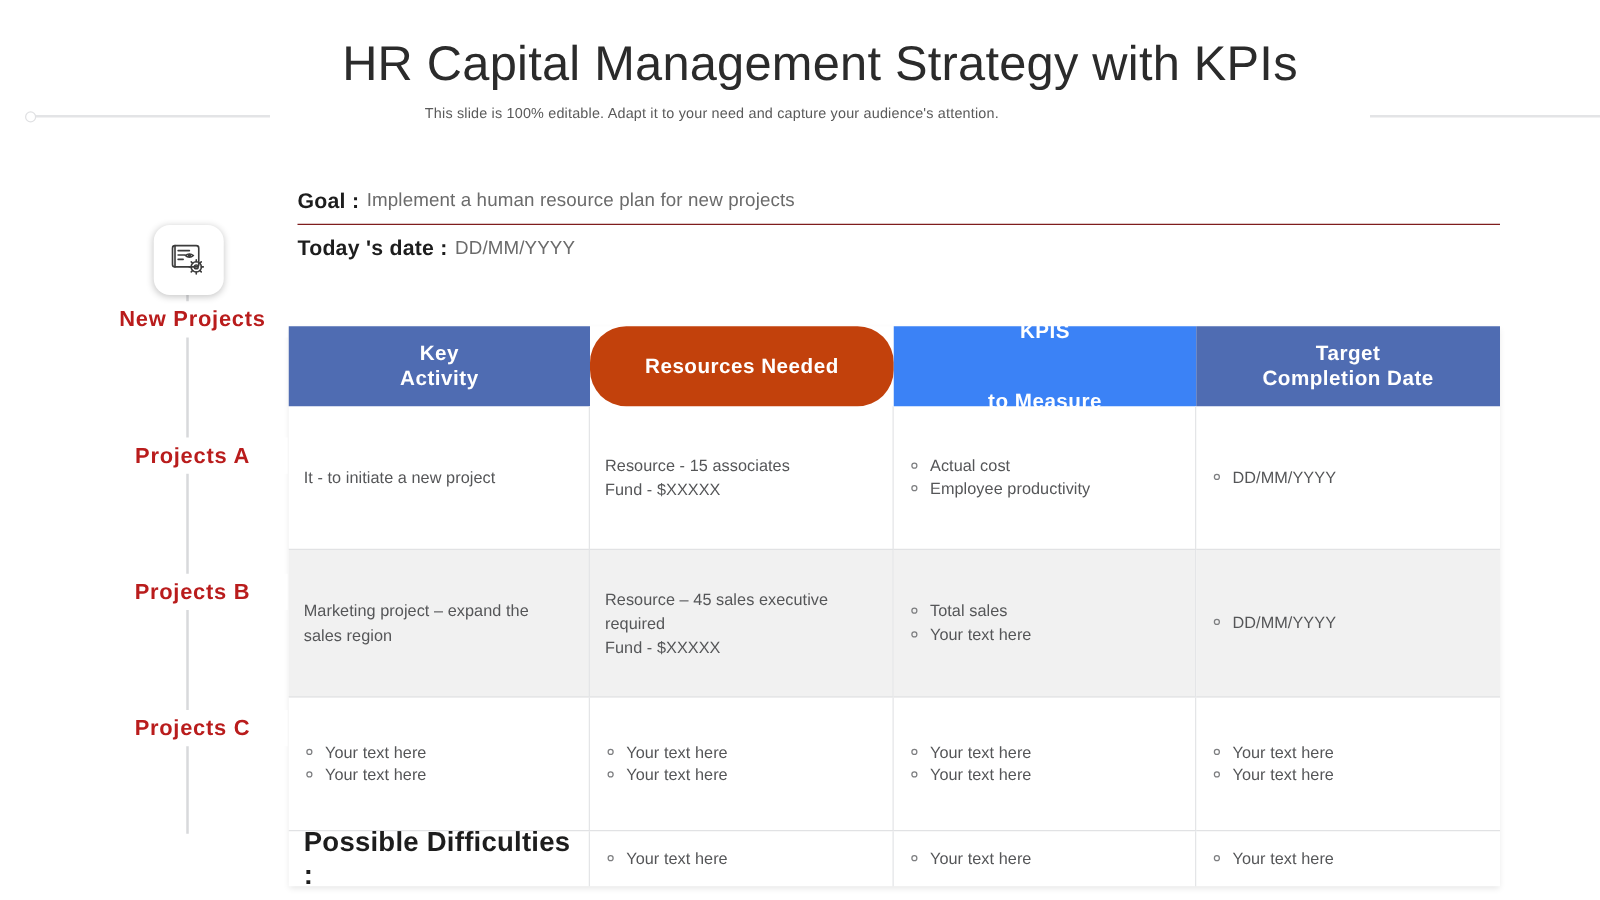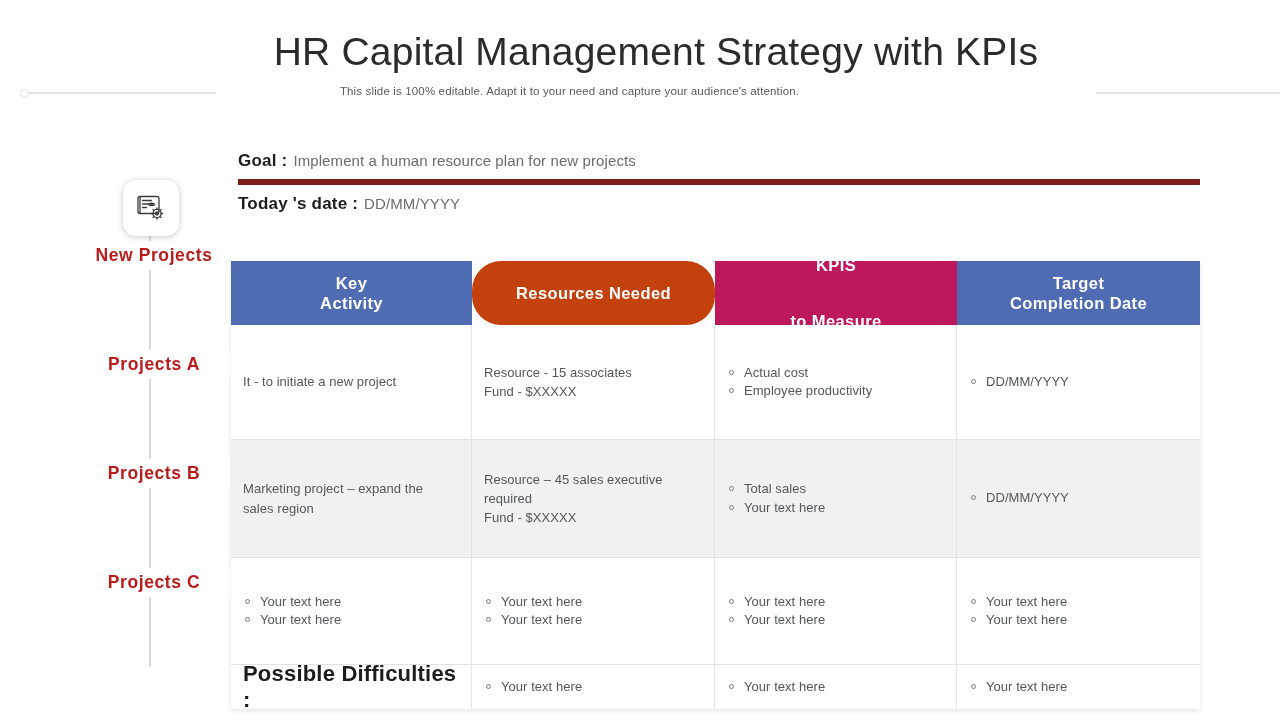--- a/index.html
+++ b/index.html
@@ -119,21 +119,21 @@
   .meta-block {
     position: absolute;
     left: 238px;
     top: 142px;
     width: 962px;
   }
   .meta-row {
     height: 37px;
     display: flex;
     align-items: center;
-    border-bottom: 6px solid #7f1d1d;
+    border-bottom: 1px solid #7f1d1d;
   }
   .meta-row.second { border-bottom: none; }
   .meta-key {
     font-size: 17px;
     font-weight: 700;
     color: #1d1d1d;
     letter-spacing: 0.2px;
     white-space: nowrap;
   }
   .meta-val {
@@ -275,21 +275,21 @@
 
 <div class="kpi-table">
   <div class="t-row t-head" id="thead">
       <div class="t-cell c0" style="background: rgb(79, 108, 178);">
         <span>Key</span>
         <span>Activity</span>
       </div>
       <div class="t-cell c1" style="background: #c2410c; border-radius: 29px;">
         <span>Resources  Needed</span>
       </div>
-      <div class="t-cell c2" style="background: #be185d; gap: 36px;">
+      <div class="t-cell c2" style="background: #3b82f6; gap: 36px;">
         <span>KPIS</span>
         <span>to Measure</span>
       </div>
       <div class="t-cell c3" style="background: rgb(79, 108, 178); text-align: center;">
         <span>Target</span>
         <span>Completion  Date</span>
       </div>
     </div>
   <div class="t-body" id="tbody">
       <div class="t-row r0">

